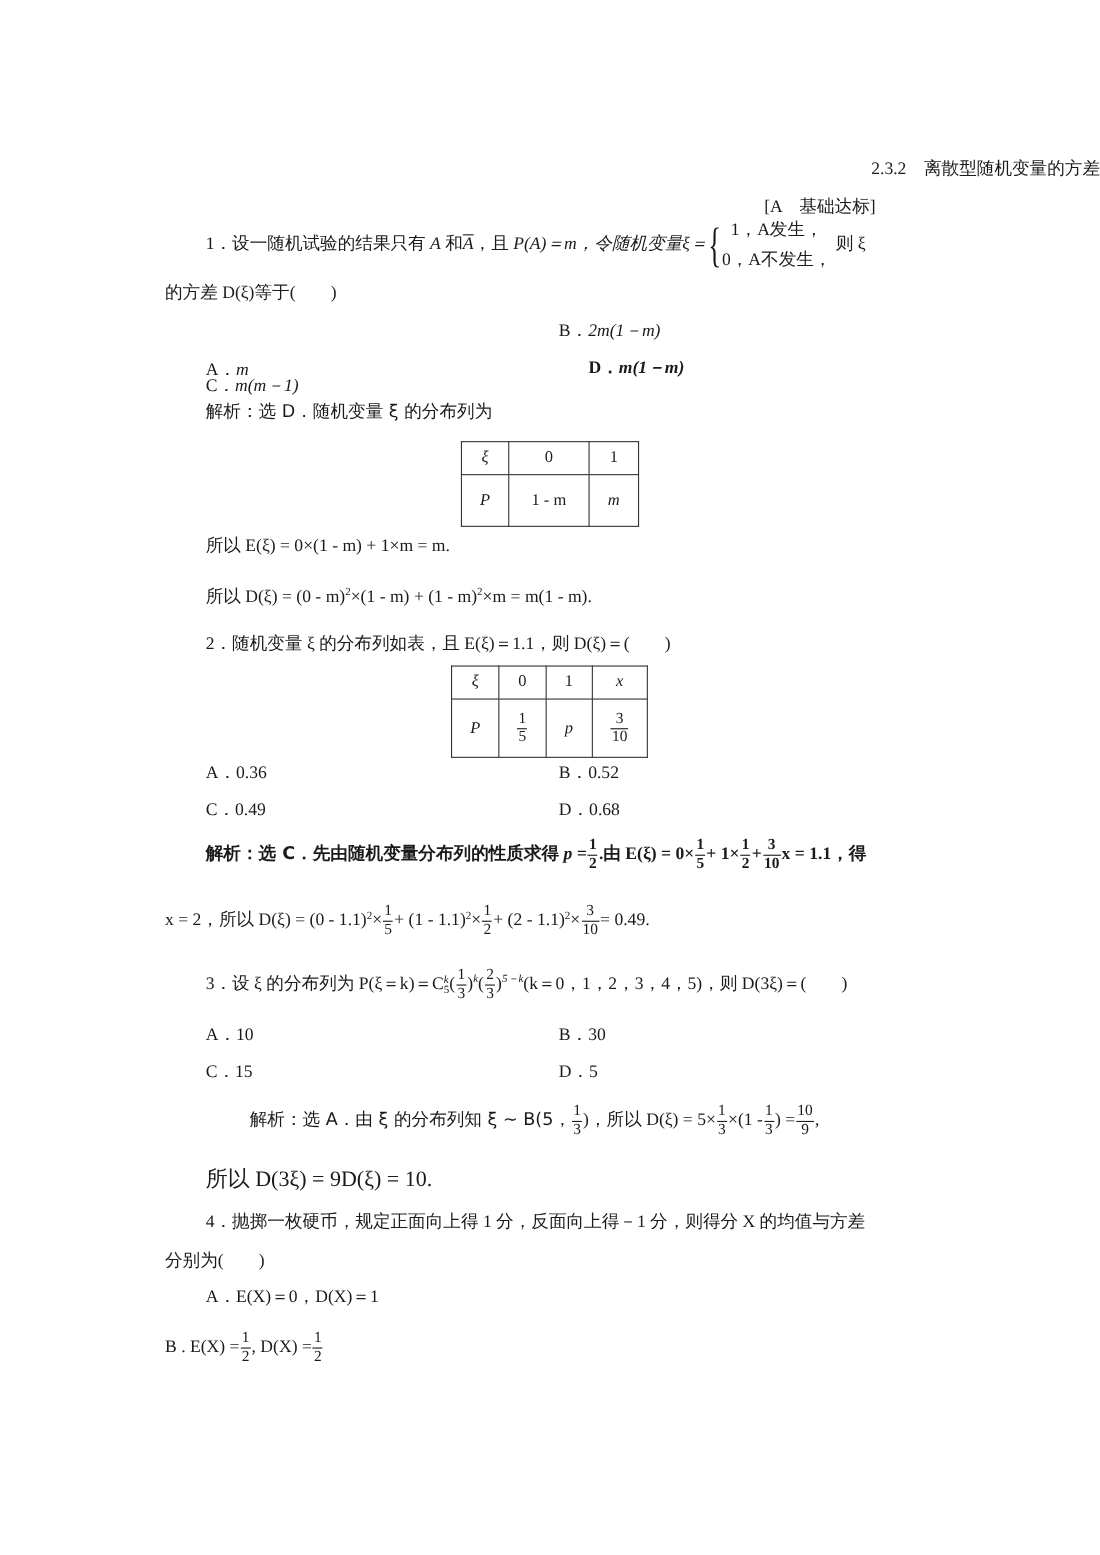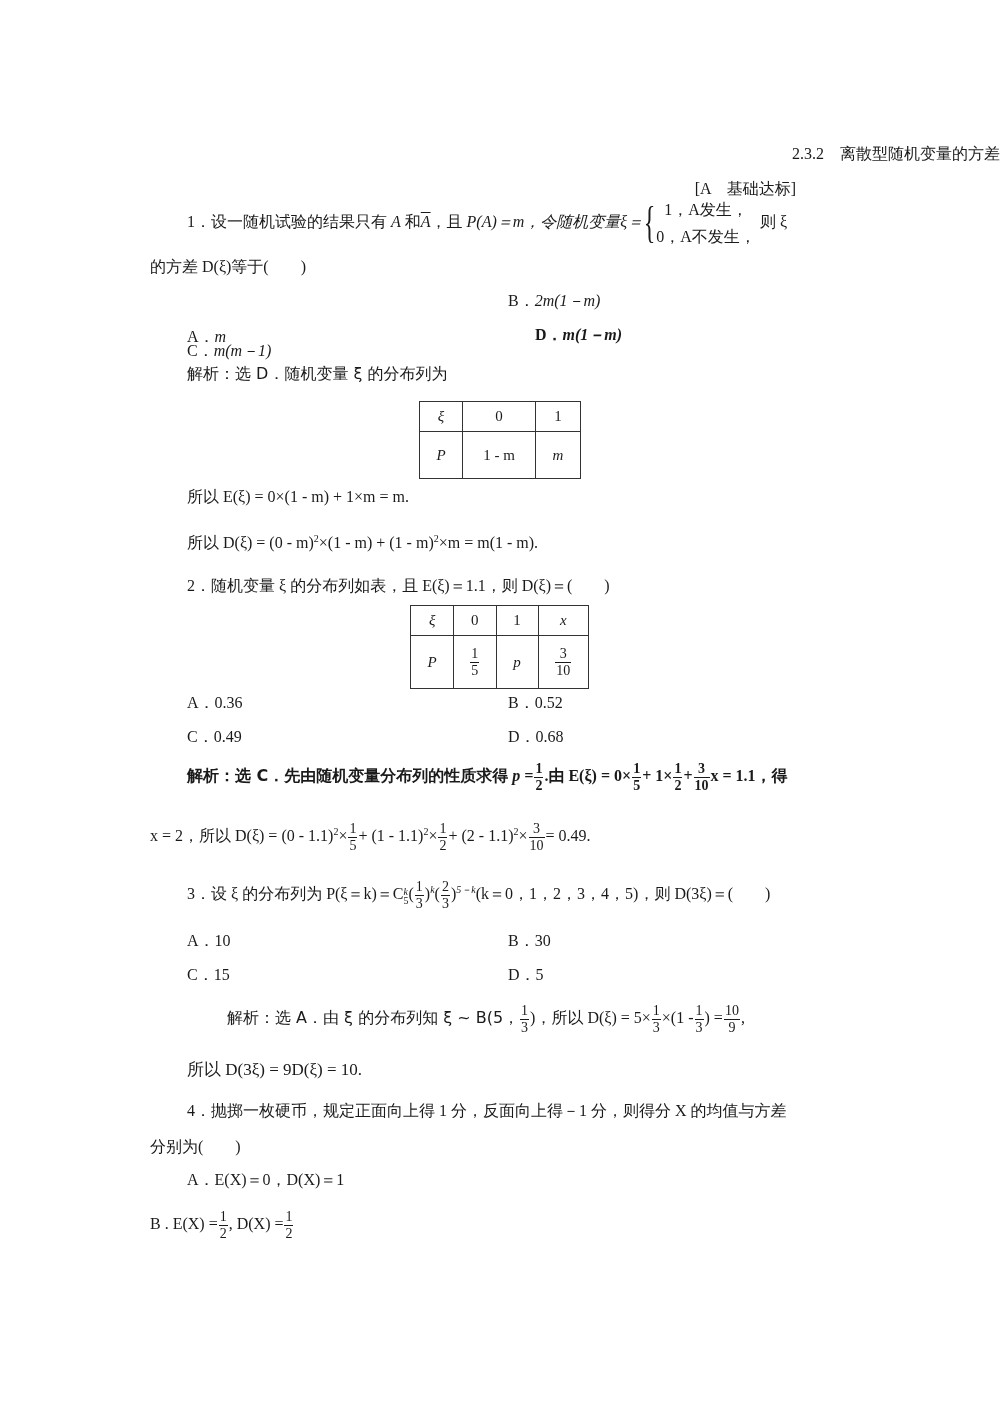--- a/index.html
+++ b/index.html
@@ -111,20 +111,20 @@
 </div>
 
 <div class="abs" style="left:187px; top:931px;"><span>A．</span><span>10</span></div>
 <div class="abs" style="left:508px; top:931px;"><span>B．</span><span>30</span></div>
 <div class="abs" style="left:187px; top:965px;"><span>C．</span><span>15</span></div>
 <div class="abs" style="left:508px; top:965px;"><span>D．</span><span>5</span></div>
 
 <div class="abs" style="left:187px; top:1004px; font-size:16px;margin-left:40px;">
   <span class="sans">解析：选 A．由 ξ 的分布列知 ξ ~ B(5，</span><span class="frac"><span class="num">1</span><span class="den">3</span></span><span>)，所以 D(ξ) = 5×</span><span class="frac"><span class="num">1</span><span class="den">3</span></span><span>×(1 -</span><span class="frac"><span class="num">1</span><span class="den">3</span></span><span>) =</span><span class="frac"><span class="num">10</span><span class="den">9</span></span><span>,</span>
 </div>
-<div class="abs" style="left:187px; top:1060px; font-size:17px;">所以 D(3ξ) = 9D(ξ) = 10.</div>
+<div class="abs" style="left:187px; top:1060px; font-size:20px;">所以 D(3ξ) = 9D(ξ) = 10.</div>
 
 <div class="abs" style="left:187px; top:1101px;">4．抛掷一枚硬币，规定正面向上得 1 分，反面向上得－1 分，则得分 X 的均值与方差</div>
 <div class="abs" style="left:150px; top:1137px;">分别为(　　)</div>
 <div class="abs" style="left:187px; top:1170px;">A．E(X)＝0，D(X)＝1</div>
 <div class="abs" style="left:150px; top:1210px;">
   <span>B . E(X) =</span><span class="frac"><span class="num">1</span><span class="den">2</span></span><span>,  D(X) =</span><span class="frac"><span class="num">1</span><span class="den">2</span></span>
 </div>
 
 </body></html>

